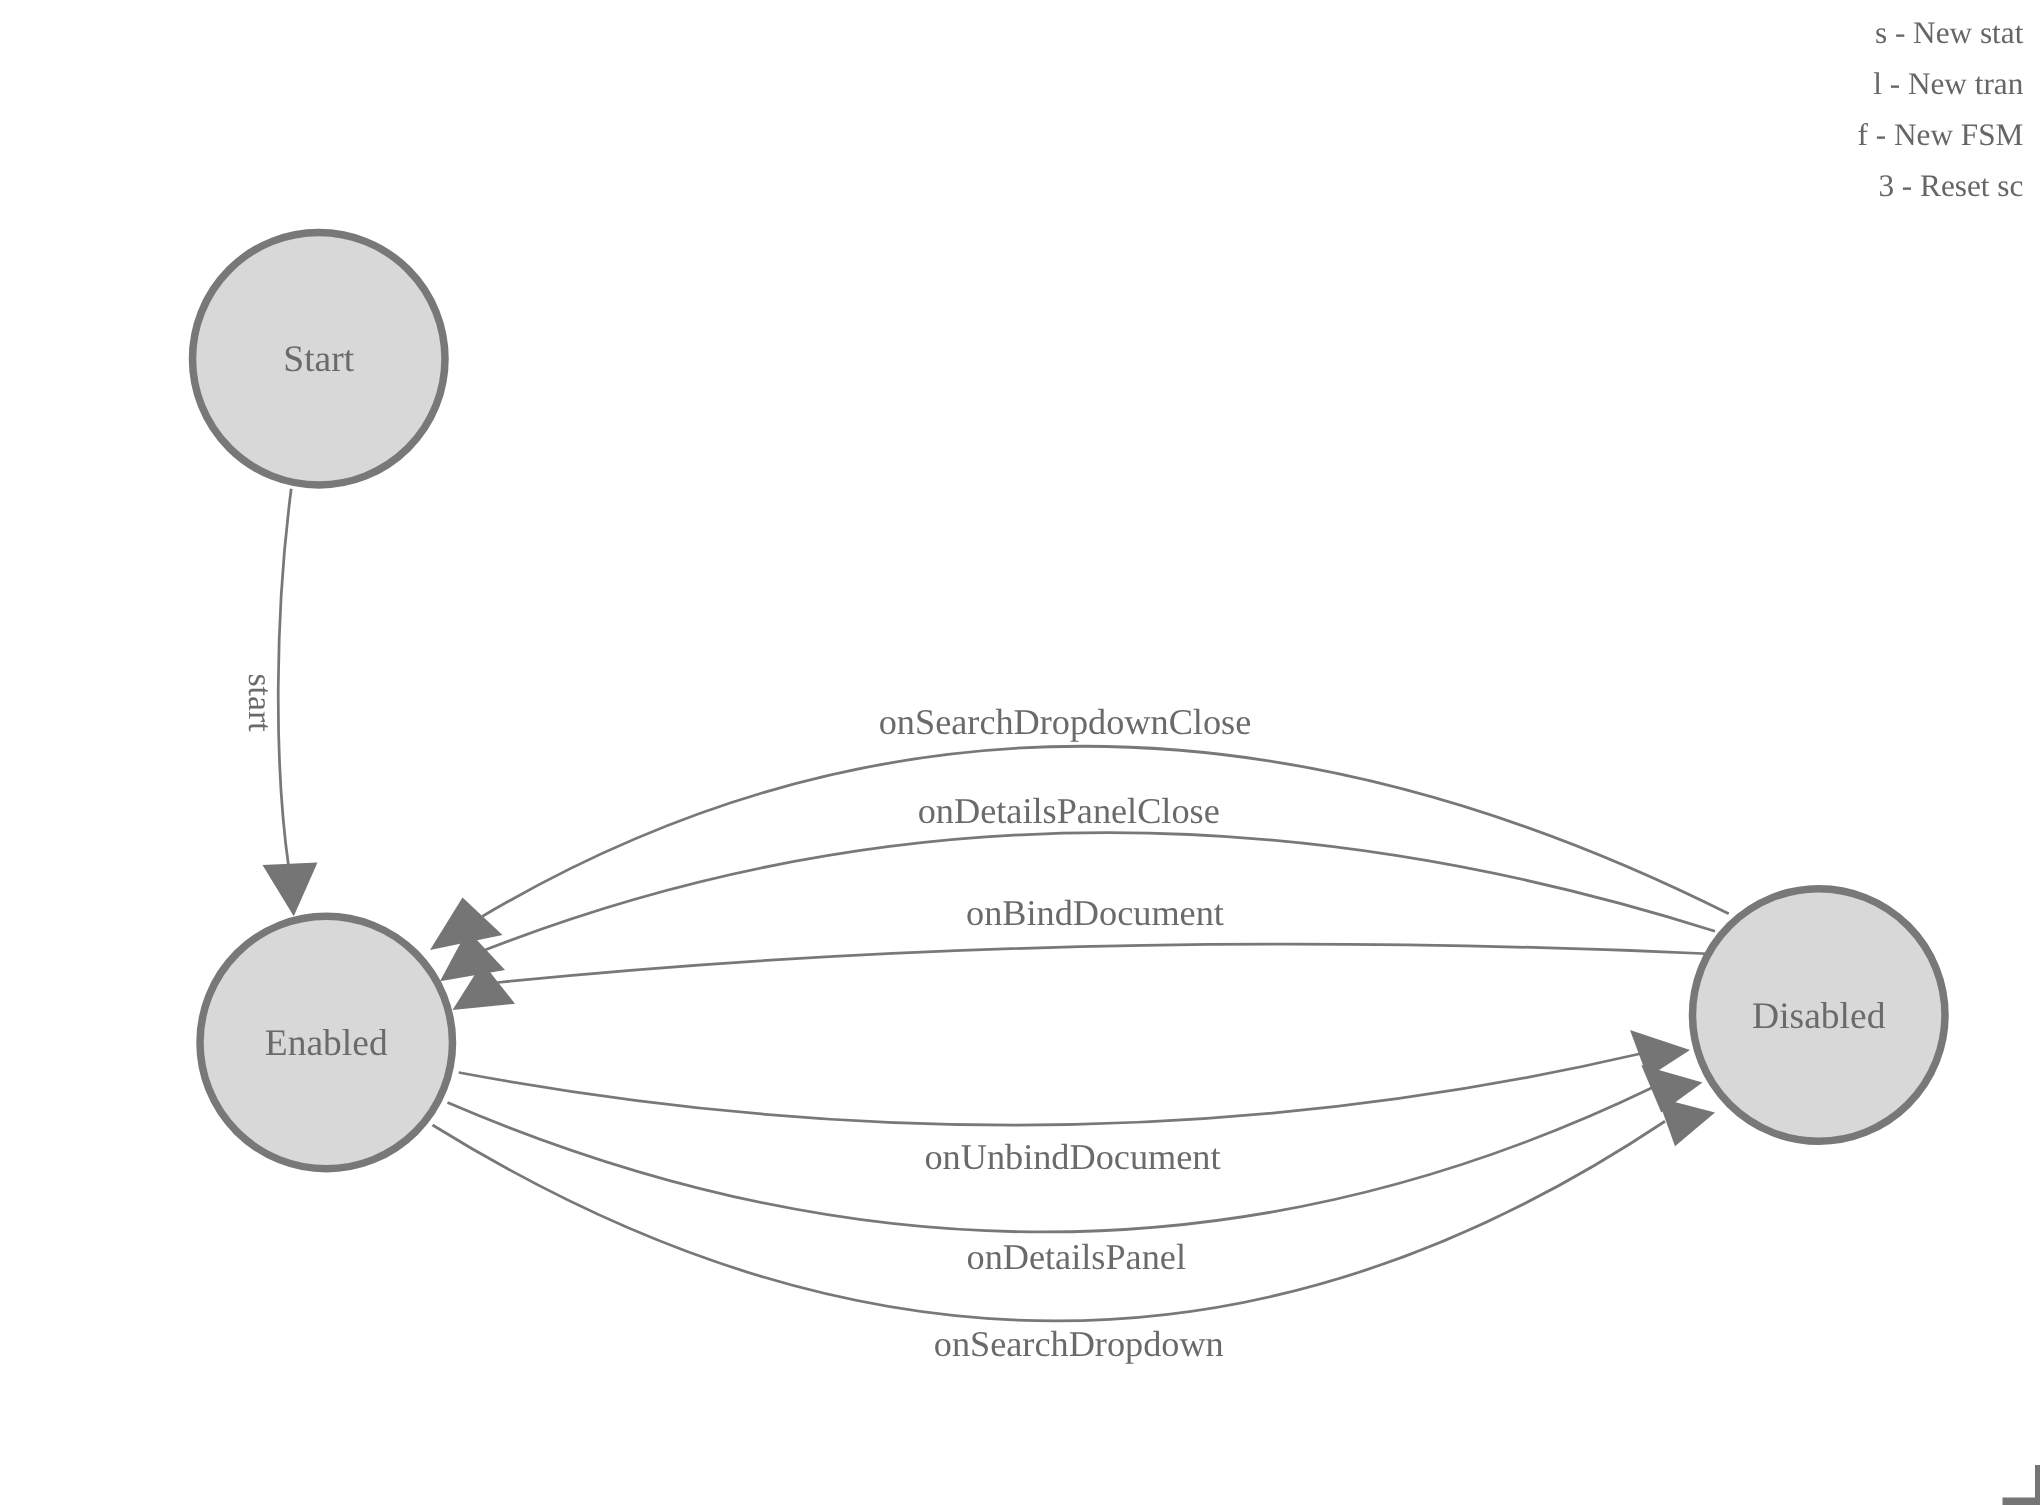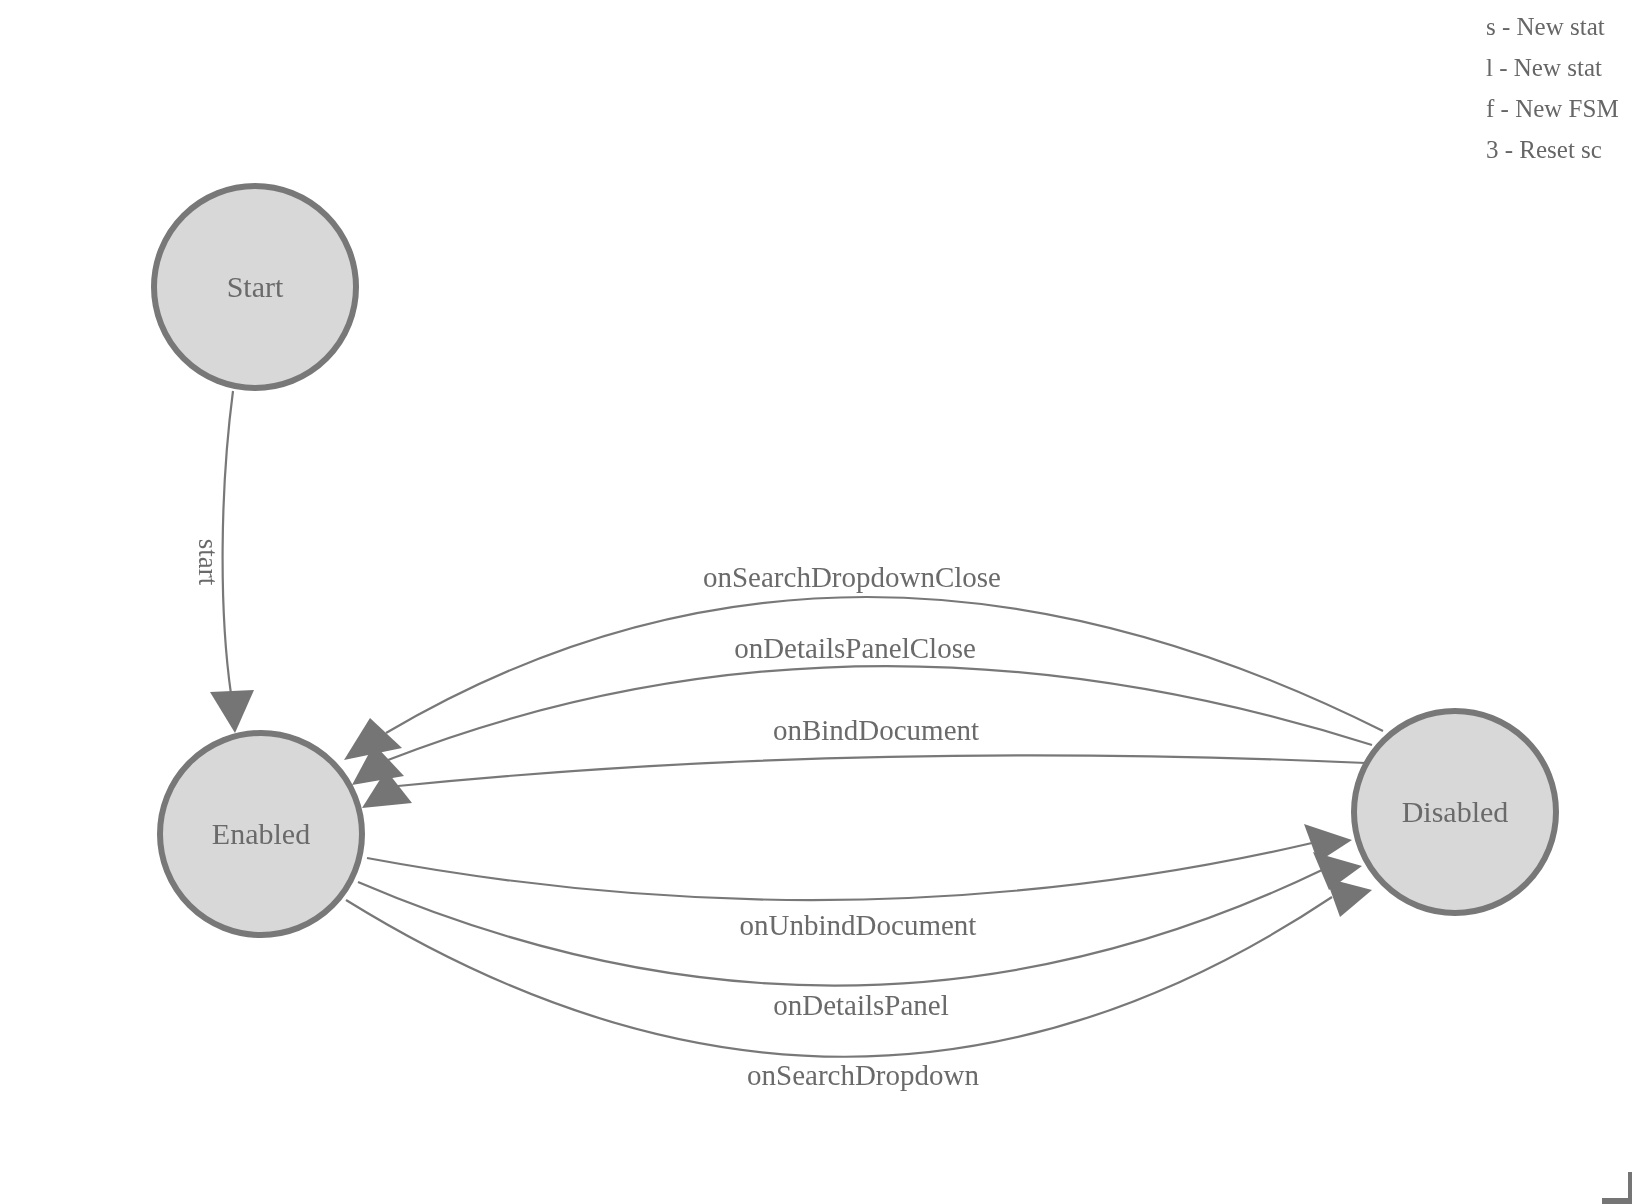--- a/index.html
+++ b/index.html
@@ -63,20 +63,21 @@
     position: absolute;
     left: 1486px;
     top: 6px;
     color: #666666;
     font-size: 25px;
     line-height: 41px;
     white-space: nowrap;
   }
   .legend-line {
     white-space: nowrap;
+    text-align: right;
   }
   .corner-bar-vertical {
     position: absolute;
     left: 1628px;
     top: 1172px;
     width: 5px;
     height: 32px;
     background: #757575;
   }
   .corner-bar-horizontal {
@@ -143,21 +144,21 @@
       <text class="node-label" x="261" y="844">Enabled</text>
     </g>
     <g class="node">
       <circle cx="1455" cy="812" r="101"></circle>
       <text class="node-label" x="1455" y="822">Disabled</text>
     </g>
   </svg>
 
   <div class="legend">
     <div class="legend-line">s - New stat</div>
-    <div class="legend-line">l - New stat</div>
+    <div class="legend-line">l - New tran</div>
     <div class="legend-line">f - New FSM</div>
     <div class="legend-line">3 - Reset sc</div>
   </div>
 
   <div class="corner-bar-vertical"></div>
   <div class="corner-bar-horizontal"></div>
 
 </div>
 
 </body></html>

